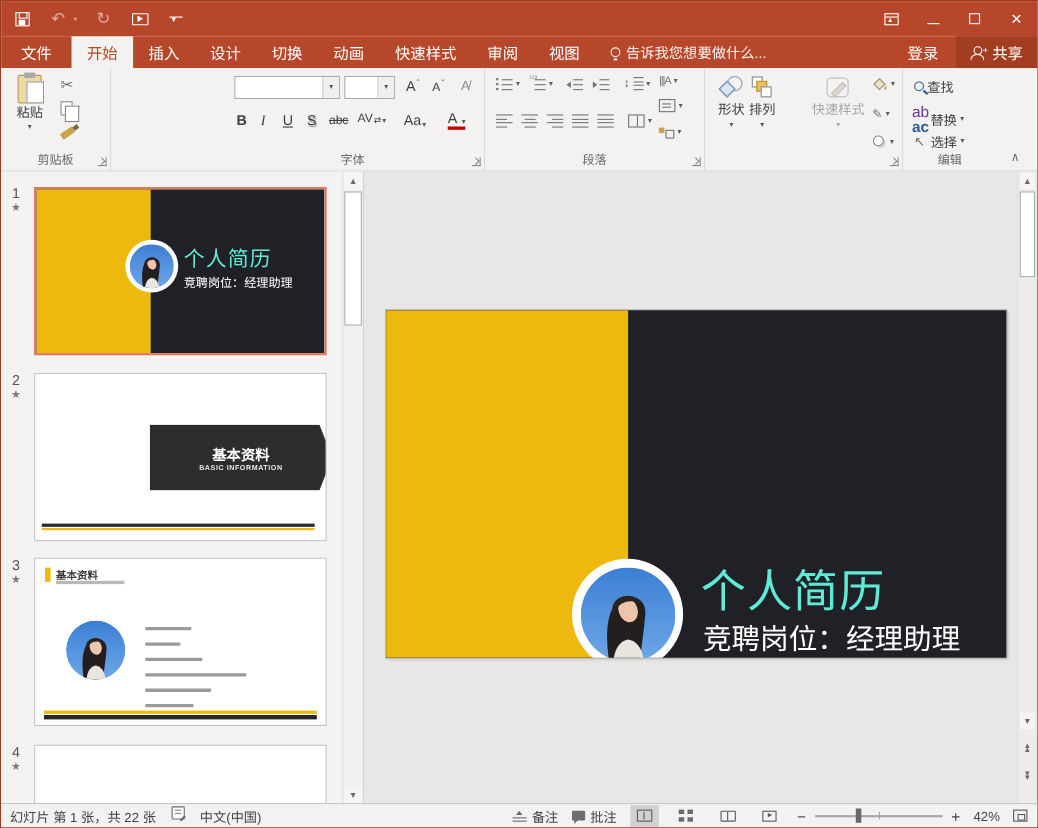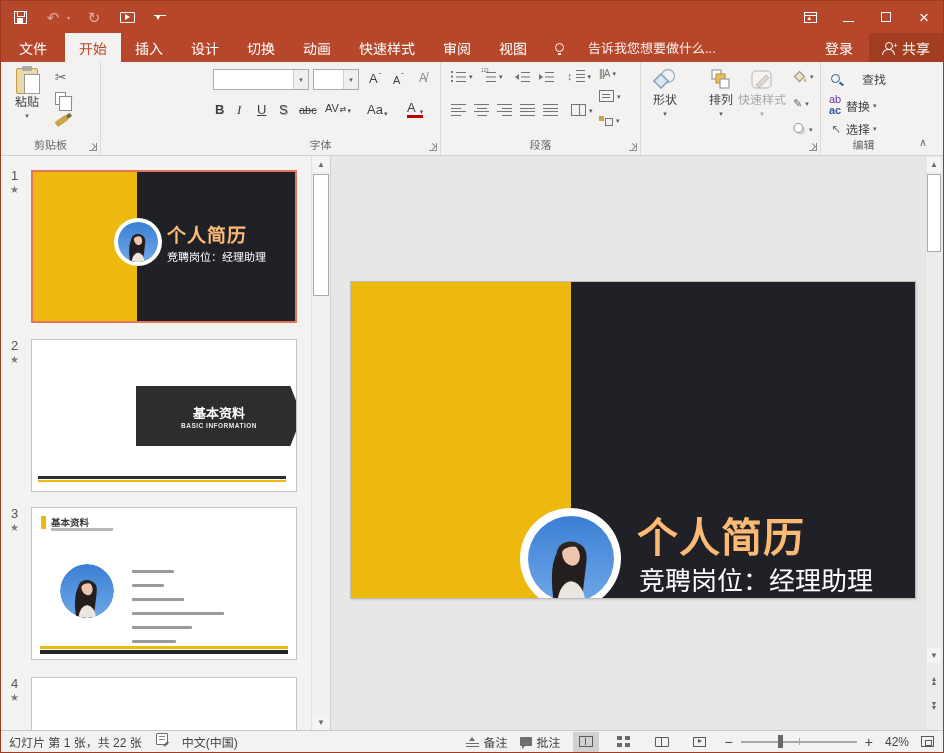--- a/index.html
+++ b/index.html
@@ -28,21 +28,21 @@
 .ic-ribdisp::after{content:"▴";position:absolute;left:3px;top:1px;font-size:7px;color:#fff}
 .ic-min{width:11px;border-top:1.5px solid #fff;margin-top:8px}
 .ic-max{width:10px;height:10px;border:1px solid #fff}
 .ic-close{font-size:17px;line-height:1}
 
 
 .tabs{position:absolute;left:0;top:32px;right:0;height:29px;background:#B7472A;display:flex;align-items:stretch;color:#fff;font-size:14px}
 .tab{display:flex;align-items:center;padding:0 14px;cursor:default;white-space:nowrap}
 .tab.file{padding:0 18px}
 .tab.active{background:#F3F2F1;color:#B7472A}
-.tellme{display:flex;align-items:center;gap:24px;margin-left:14px;color:rgba(255,255,255,.92);font-size:13px}
+.tellme{display:flex;align-items:center;gap:5px;margin-left:14px;color:rgba(255,255,255,.92);font-size:13px}
 .bulb{width:9px;height:9px;border:1.5px solid rgba(255,255,255,.95);border-radius:50%;position:relative}
 .bulb::after{content:"";position:absolute;left:1.5px;top:9px;width:3px;height:2px;background:rgba(255,255,255,.95)}
 .tabs-right{margin-left:auto;display:flex;align-items:stretch}
 .signin{display:flex;align-items:center;padding:0 16px}
 .share{display:flex;align-items:center;gap:6px;padding:0 13px;background:#A23D21}
 .ic-person{width:14px;height:12px;position:relative}
 .ic-person::before{content:"";position:absolute;left:3px;top:0;width:6px;height:6px;border:1.2px solid #fff;border-radius:50%}
 .ic-person::after{content:"";position:absolute;left:0;top:7px;width:11px;height:5px;border:1.2px solid #fff;border-bottom:none;border-radius:6px 6px 0 0}
 .ic-person .plus{position:absolute;right:-2px;top:-1px;font-size:8px;color:#fff}
 
@@ -116,38 +116,38 @@
 .ic-smart{width:14px;height:12px;position:relative}
 .ic-smart::before{content:"";position:absolute;left:0;top:2px;width:5px;height:5px;background:#C8A445}
 .ic-smart::after{content:"";position:absolute;right:0;bottom:0;width:6px;height:6px;border:1.2px solid #767472}
 
 .g-draw{left:640px;width:180px}
 .gray-label{color:#A6A6A6}
 
 .g-edit{left:820px;width:85px}
 .ic-find{width:9px;height:9px;border:1.6px solid #2F5E9E;border-radius:50%;position:relative}
 .ic-find::after{content:"";position:absolute;left:7px;top:8px;width:5px;height:1.8px;background:#2F5E9E;transform:rotate(40deg)}
-.ic-replace{font-size:11px;line-height:1;color:#7030A0;width:14px}
+.ic-replace{font-size:14px;line-height:1;color:#7030A0;width:14px}
 .ic-replace b{color:#2F5E9E}
 .ic-select{font-size:12px;color:#6b6b6b;line-height:1}
 .rib-collapse{position:absolute;right:16px;bottom:6px;font-size:11px;color:#6b6b6b;cursor:default}
 
 
 .content{position:absolute;left:0;top:155px;right:0;height:576px;background:#E8E7E6}
 .panel{position:absolute;left:0;top:0;width:330px;height:100%;background:#F4F3F2;border-right:1px solid #D4D2D0;overflow:hidden}
 .snum{position:absolute;left:10px;font-size:13px;color:#555}
 .sstar{position:absolute;left:9px;font-size:10px;color:#7a7a7a}
 .thumb{position:absolute;left:30px;width:266px;height:153px;background:#fff;border:1px solid #C6C4C2;cursor:pointer;overflow:hidden}
 .thumb.sel{border:2px solid #E2765B}
 
 .split-slide{position:relative;width:100%;height:100%;background:#1F2127;overflow:hidden}
 .split-slide .yblock{position:absolute;left:0;top:0;bottom:0;background:#EEB90F}
 .photoring{position:absolute;border-radius:50%;background:#fff;display:flex;align-items:center;justify-content:center;overflow:hidden}
 .photoring svg{border-radius:50%}
-.sl-title{position:absolute;color:#fdba74;font-weight:bold;white-space:nowrap;letter-spacing:1px}
+.sl-title{position:absolute;color:#5eead4;font-weight:normal;white-space:nowrap;letter-spacing:1px}
 .sl-sub{position:absolute;color:#fff;white-space:nowrap}
 
 .banner{position:absolute}
 .yarrow{position:absolute;background:#EEB90F;clip-path:polygon(0 0,82% 0,100% 50%,82% 100%,0 100%);filter:drop-shadow(4px 0 0 #fff);display:flex;align-items:center;justify-content:flex-start;z-index:2}
 .yarrow .bignum{color:#fff;font-weight:bold;margin-left:26%}
 .darrow{position:absolute;background:#2E2D2C;clip-path:polygon(0 0,93% 0,100% 50%,93% 100%,0 100%);display:flex;flex-direction:column;align-items:center;justify-content:center;z-index:1}
 .darrow .bt{color:#fff;font-weight:bold}
 .darrow .bs{color:#E6E6E6;letter-spacing:.5px;font-weight:bold}
 .stripe{position:absolute;left:6px;right:10px}
 
@@ -397,21 +397,21 @@
 
     <div class="rgroup g-draw">
       <div class="bigbtn" style="left:6px;top:6px;width:36px">
         <svg width="26" height="24" viewBox="0 0 26 24">
             <circle cx="16" cy="8" r="6.5" fill="none" stroke="#9DB6CE" stroke-width="1.4"></circle>
             <rect x="4" y="8" width="10" height="10" transform="rotate(45 9 13)" fill="#DCE6F1" stroke="#7E9CC0" stroke-width="1.4"></rect>
           </svg>
         <span>形状</span>
         <span class="caret">▾</span>
       </div>
-      <div class="bigbtn" style="left:62px;top:6px;width:36px">
+      <div class="bigbtn" style="left:34px;top:6px;width:36px">
         <svg width="24" height="24" viewBox="0 0 24 24">
             <rect x="3" y="2" width="9" height="9" fill="#fff" stroke="#9a9a9a" stroke-width="1.2"></rect>
             <rect x="7" y="6" width="9" height="9" fill="#EBC15C" stroke="#C29A37" stroke-width="1.2"></rect>
             <rect x="11" y="11" width="9" height="9" fill="#fff" stroke="#9a9a9a" stroke-width="1.2"></rect>
           </svg>
         <span>排列</span>
         <span class="caret">▾</span>
       </div>
       <div class="bigbtn" style="left:92px;top:6px;width:58px">
         <svg width="28" height="24" viewBox="0 0 28 24" style="opacity:.55">
@@ -438,21 +438,21 @@
             <circle cx="5.5" cy="5" r="4.5" fill="#fff" stroke="#8a8a8a" stroke-width="1"></circle>
           </svg>
         <span class="caret">▾</span>
       </div>
       <span class="dlg"></span>
     </div>
 
     <div class="rgroup g-edit" style="border-right:none">
       <div class="mini" style="left:10px;top:8px">
           <span class="ic-find"></span>
-          <span style="margin-left:19px">查找</span>
+          <span style="margin-left:0">查找</span>
         </div>
       <div class="mini" style="left:8px;top:32px">
           <span class="ic-replace">ab<br><b>ac</b></span>
           <span>替换</span>
           <span class="caret">▾</span>
         </div>
       <div class="mini" style="left:10px;top:58px">
           <span class="ic-select">↖</span>
           <span style="margin-left:2px">选择</span>
           <span class="caret">▾</span>

